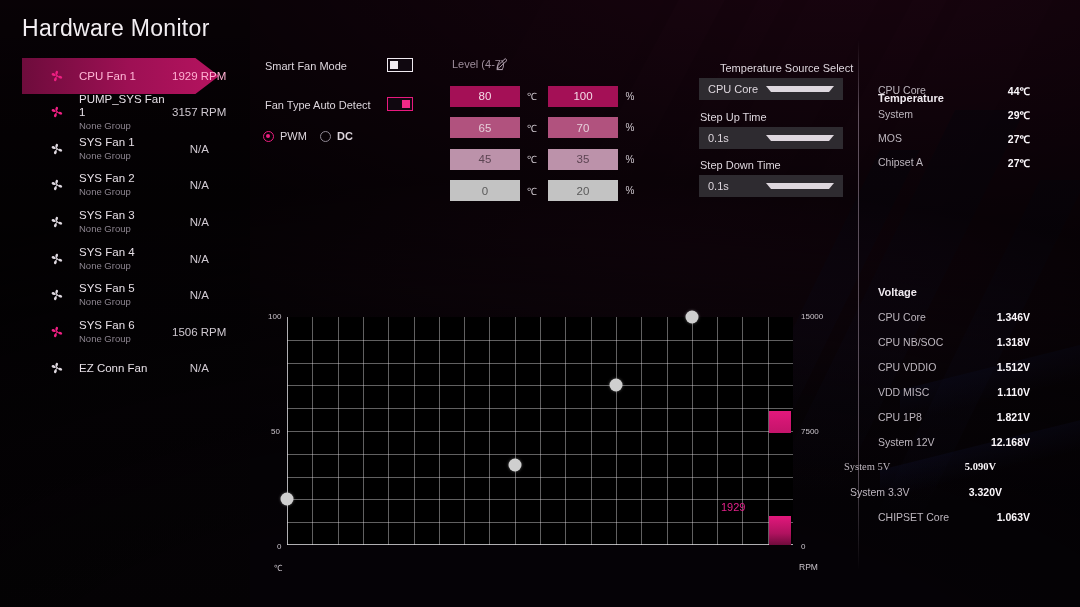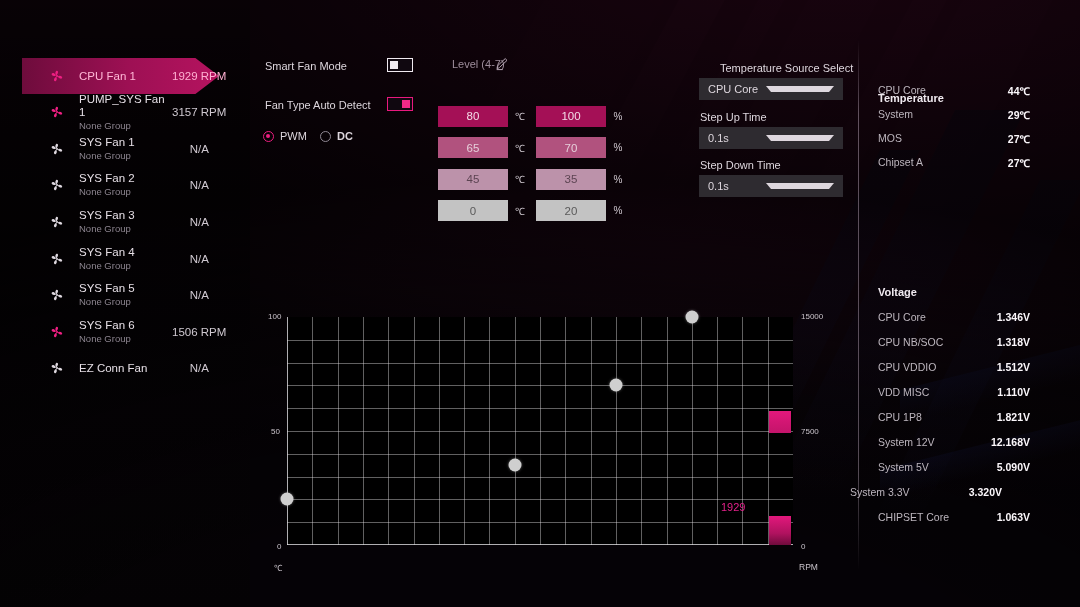--- a/index.html
+++ b/index.html
@@ -78,21 +78,21 @@
   .radio-wrap{ position:absolute; display:flex; align-items:center; gap:6px; cursor:pointer; font-size:11px; }
   .radio{ width:11px; height:11px; border-radius:50%; border:1.4px solid #8e8792; position:relative; }
   .radio.on{ border-color:#ec1e80; }
   .radio.on:after{ content:""; position:absolute; left:2.2px; top:2.2px; width:4.2px; height:4.2px;
                    border-radius:50%; background:#ec1e80; }
   .radio-lbl{ color:#ddd6dd; }
 
   .level-label{ position:absolute; left:452px; top:58px; font-size:11px; color:#9e8e9c; }
   .pencil{ position:absolute; left:495px; top:57px; width:14px; height:14px; cursor:pointer; }
 
-  .lvl-rows{ position:absolute; left:438px; top:84px;margin-top:20px; }
+  .lvl-rows{ position:absolute; left:450px; top:84px; }
   .lvl-row{ display:flex; align-items:center; height:24px; margin-bottom:7.5px; }
   .lvl-in{ width:70px; height:21px; border:0; text-align:center; font-size:11.5px;
            font-family:"Liberation Sans", sans-serif; color:#eadfe6; outline:none; }
   .unit{ width:24px; text-align:center; font-size:10px; color:#cfc8cf; }
   .gapmid{ width:4px; }
   .r0 .lvl-in{ background:#a41056; color:#f3dbe7; }
   .r1 .lvl-in{ background:#b1527e; color:#e6cfda; }
   .r2 .lvl-in{ background:#bc92aa; color:#5c4452; }
   .r3 .lvl-in{ background:#c3c3c3; color:#5a5a5a; }
 
@@ -153,20 +153,21 @@
   <div class="stripe sC" style="left:900px;top:390px;width:180px;height:34px;transform:skewY(-14deg);opacity:.7"></div>
   <div class="stripe sC" style="left:880px;top:470px;width:200px;height:30px;transform:skewY(-14deg);opacity:.6"></div>
 
   <div class="bg-left"></div>
   <div class="vig"></div>
   <div class="divider"></div>
 </div>
 
 <div id="app">
 
+  <div class="title">Hardware Monitor</div>
 
   <div class="fanlist" id="fanlist">
       <div class="fan-row selected">
         <div class="sel-bg"></div>
         <div class="fan-ico">
           <svg width="16" height="16" viewBox="0 0 16 16">
             <path d="M7.4 7.2 C6.2 6.4 6.0 4.3 7.0 3.2 C8.0 2.2 9.3 3.0 9.0 4.6 C8.8 5.8 8.2 6.7 7.4 7.2 Z" fill="#ee1f82"></path>
             <path d="M8.8 8.4 C9.9 7.5 12.0 7.6 12.9 8.7 C13.7 9.8 12.8 11.0 11.3 10.6 C10.1 10.2 9.3 9.3 8.8 8.4 Z" fill="#ee1f82"></path>
             <path d="M7.2 8.8 C8.1 9.9 8.0 12.0 6.9 12.9 C5.8 13.7 4.6 12.8 5.0 11.3 C5.4 10.1 6.3 9.3 7.2 8.8 Z" fill="#ee1f82"></path>
             <path d="M6.9 7.4 C5.8 8.2 3.7 8.1 2.9 7.0 C2.1 5.9 3.0 4.7 4.5 5.1 C5.7 5.5 6.5 6.4 6.9 7.4 Z" fill="#ee1f82"></path>
@@ -422,21 +423,21 @@
         <span class="ro-v">1.110V</span>
       </div>
       <div class="ro-row" style="left: 878px; top: 411px;">
         <span class="ro-k">CPU 1P8</span>
         <span class="ro-v">1.821V</span>
       </div>
       <div class="ro-row" style="left: 878px; top: 436px;">
         <span class="ro-k">System 12V</span>
         <span class="ro-v">12.168V</span>
       </div>
-      <div class="ro-row" style="left: 878px; top: 461px;">
+      <div class="ro-row" style="left: 844px; top: 461px; font-family: Liberation Serif, serif;">
         <span class="ro-k">System 5V</span>
         <span class="ro-v">5.090V</span>
       </div>
       <div class="ro-row" style="left: 850px; top: 486px;">
         <span class="ro-k">System 3.3V</span>
         <span class="ro-v">3.320V</span>
       </div>
       <div class="ro-row" style="left: 878px; top: 511px;">
         <span class="ro-k">CHIPSET Core</span>
         <span class="ro-v">1.063V</span>

